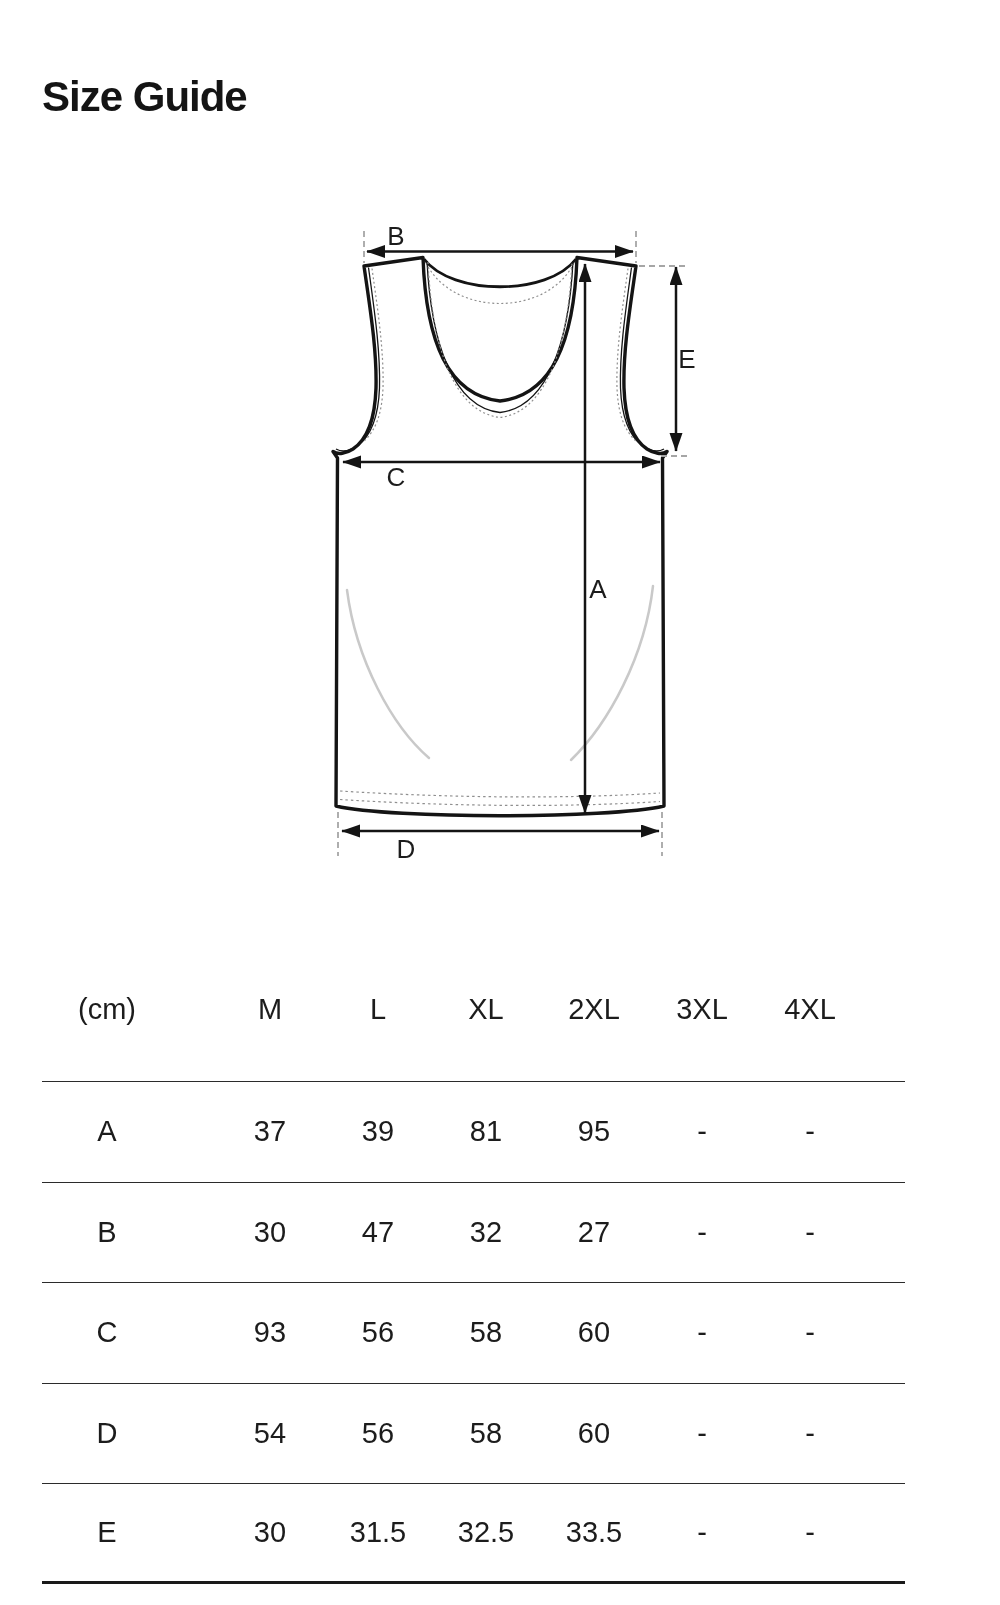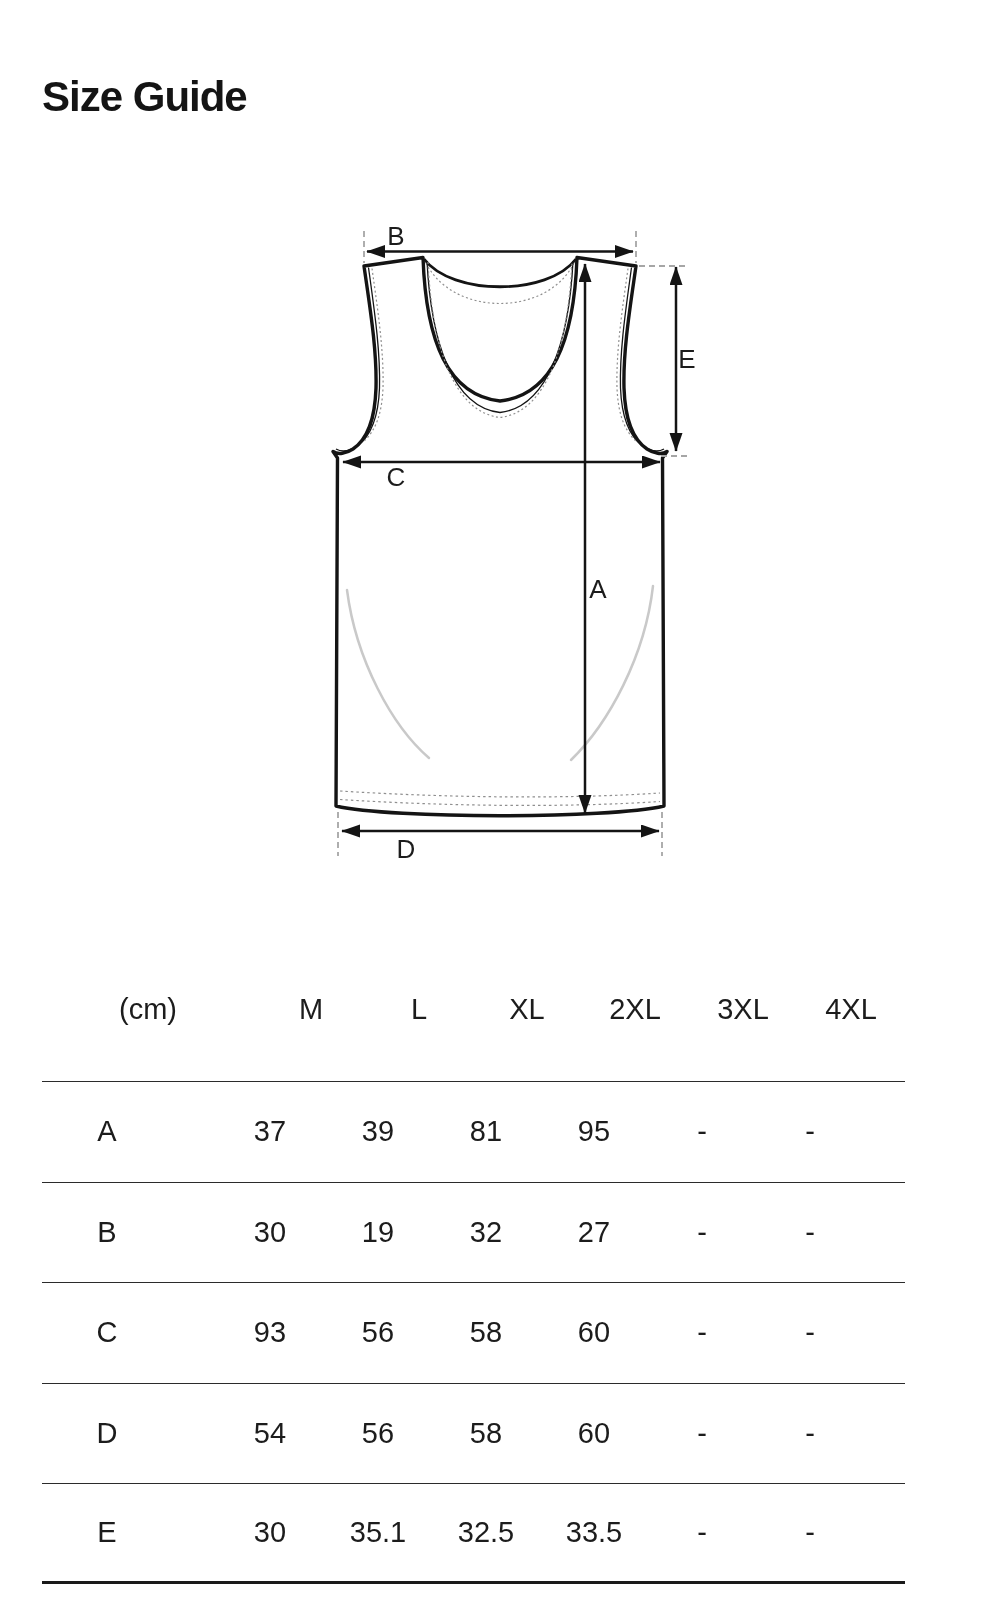--- a/index.html
+++ b/index.html
@@ -8,21 +8,21 @@
     font-family:"Liberation Sans", sans-serif;color:#1c1c1c;overflow:hidden;
   }
   .page-title{
     position:absolute;left:42px;top:76px;
     font-size:42px;font-weight:700;letter-spacing:-1px;color:#141414;line-height:1;
   }
   .diagram-wrap{position:absolute;left:300px;top:215px;width:400px;height:660px;}
   
   .size-table{position:absolute;left:42px;top:950px;width:863px;}
   .trow{display:flex;align-items:center;box-sizing:border-box;}
-  .thead-row{height:131px;padding-bottom:12px;justify-content:flex-end;}
+  .thead-row{height:131px;padding-bottom:12px;}
   .data-row{height:100.5px;border-top:1.5px solid #2b2b2b;}
   .data-row:last-child{border-bottom:3px solid #1a1a1a;}
   .cell-label{width:130px;text-align:center;font-size:29px;flex:0 0 auto;}
   .cell-gap{width:44px;flex:0 0 auto;}
   .cell-val{width:108px;text-align:center;font-size:29px;flex:0 0 auto;}
 </style>
 </head>
 <body>
 
 <div class="page-title">Size Guide</div>
@@ -119,21 +119,21 @@
     <div class="cell-val">81</div>
     <div class="cell-val">95</div>
     <div class="cell-val">-</div>
     <div class="cell-val">-</div>
   </div>
 
   <div class="trow data-row">
     <div class="cell-label">B</div>
     <div class="cell-gap"></div>
     <div class="cell-val">30</div>
-    <div class="cell-val">19</div>
+    <div class="cell-val">47</div>
     <div class="cell-val">32</div>
     <div class="cell-val">27</div>
     <div class="cell-val">-</div>
     <div class="cell-val">-</div>
   </div>
 
   <div class="trow data-row">
     <div class="cell-label">C</div>
     <div class="cell-gap"></div>
     <div class="cell-val">93</div>
@@ -152,19 +152,19 @@
     <div class="cell-val">58</div>
     <div class="cell-val">60</div>
     <div class="cell-val">-</div>
     <div class="cell-val">-</div>
   </div>
 
   <div class="trow data-row">
     <div class="cell-label">E</div>
     <div class="cell-gap"></div>
     <div class="cell-val">30</div>
-    <div class="cell-val">35.1</div>
+    <div class="cell-val">31.5</div>
     <div class="cell-val">32.5</div>
     <div class="cell-val">33.5</div>
     <div class="cell-val">-</div>
     <div class="cell-val">-</div>
   </div>
 </div>
 
 </body></html>

